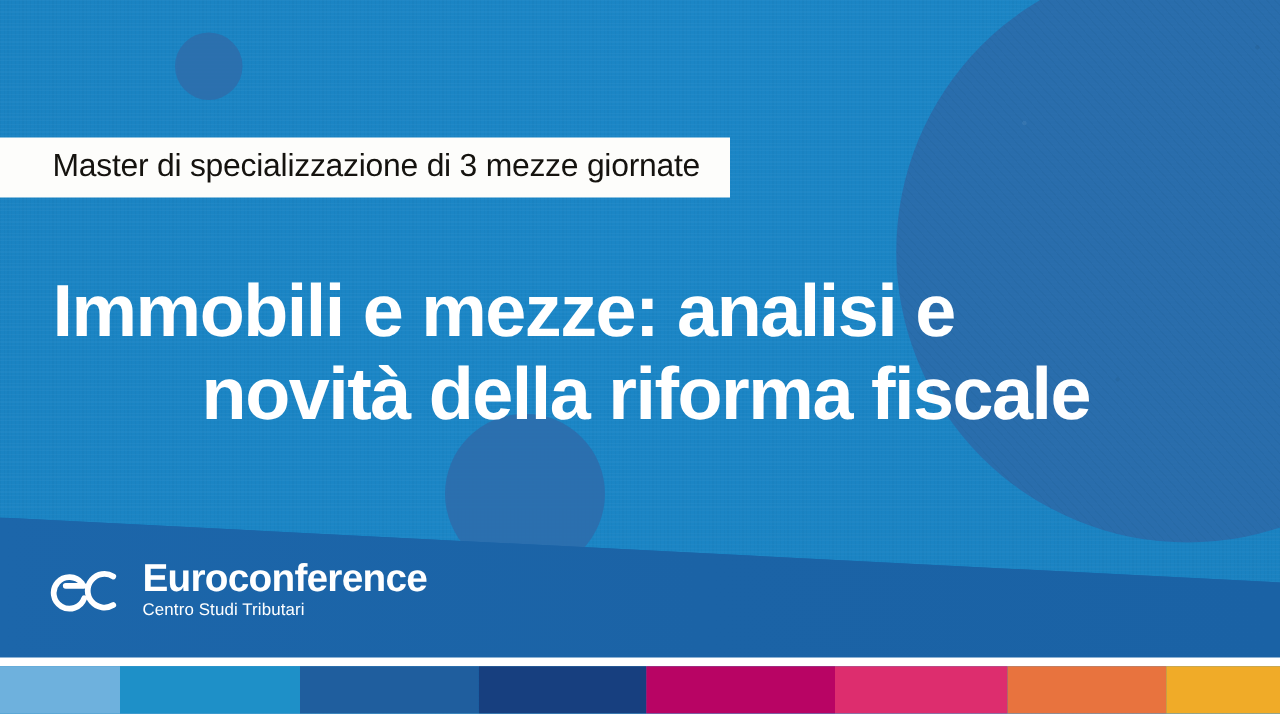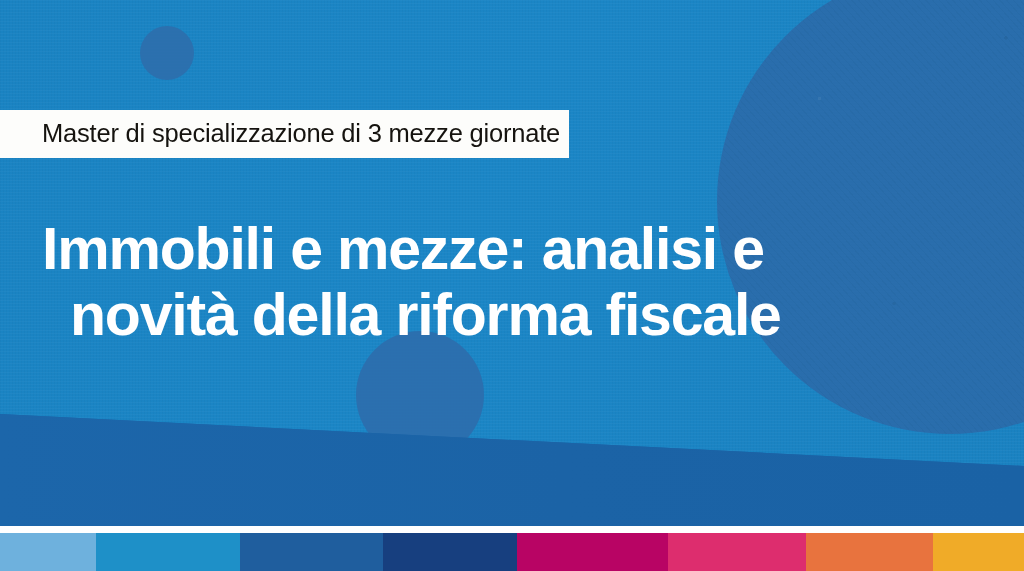--- a/index.html
+++ b/index.html
@@ -100,21 +100,21 @@
     clip-path: polygon(0 414px, 1024px 466px, 1024px 529px, 0 529px);
   }
 
   
   .kicker {
     position: absolute;
     left: 0;
     top: 110px;
     height: 48px;
     background: #fdfdfb;
-    padding: 0 9px 0 42px;
+    padding: 0 24px 0 42px;
     display: flex;
     align-items: center;
     box-sizing: border-box;
   }
   .kicker-text {
     font-size: 25.5px;
     line-height: 1;
     color: #15130f;
     letter-spacing: -.2px;
     white-space: nowrap;
@@ -131,20 +131,21 @@
     font-weight: bold;
     line-height: 1.12;
     letter-spacing: -1.2px;
   }
   .headline-line {
     display: block;
     white-space: nowrap;
   }
   .headline-line.line2 {
     padding-left: 28px;
+    text-align: right;
   }
 
   
   .logo {
     position: absolute;
     left: 40px;
     top: 447px;
     display: flex;
     align-items: center;
     gap: 12px;
@@ -216,20 +217,35 @@
 
   <div class="kicker">
     <span class="kicker-text">Master di specializzazione di 3 mezze giornate</span>
   </div>
 
   <h1 class="headline">
     <span class="headline-line line1">Immobili e mezze: analisi e</span>
     <span class="headline-line line2">novità della riforma fiscale</span>
   </h1>
 
+  <div class="logo">
+    <span class="logo-mark">
+      <svg viewBox="0 0 62 48" width="62" height="48" aria-hidden="true">
+        <g fill="none" stroke="#ffffff" stroke-width="4.6" stroke-linecap="round">
+          <path d="M25.5 19.6 A12.6 12.6 0 1 0 27.4 31.6"></path>
+          <path d="M12.6 21.6 L27.0 21.6"></path>
+          <path d="M50.6 14.2 A13.4 13.4 0 1 0 50.6 37.0"></path>
+        </g>
+      </svg>
+    </span>
+    <span class="logo-words">
+      <span class="logo-title">Euroconference</span>
+      <span class="logo-sub">Centro Studi Tributari</span>
+    </span>
+  </div>
 
   <div class="stripe-gap"></div>
   <div class="stripe" id="color-stripe">
       <div class="stripe-seg" style="background: rgb(110, 177, 221); width: 96px;"></div>
       <div class="stripe-seg" style="background: rgb(30, 144, 200); width: 144px;"></div>
       <div class="stripe-seg" style="background: rgb(31, 94, 158); width: 143px;"></div>
       <div class="stripe-seg" style="background: rgb(23, 63, 127); width: 134px;"></div>
       <div class="stripe-seg" style="background: rgb(184, 4, 100); width: 151px;"></div>
       <div class="stripe-seg" style="background: rgb(221, 45, 110); width: 138px;"></div>
       <div class="stripe-seg" style="background: rgb(232, 115, 62); width: 127px;"></div>

